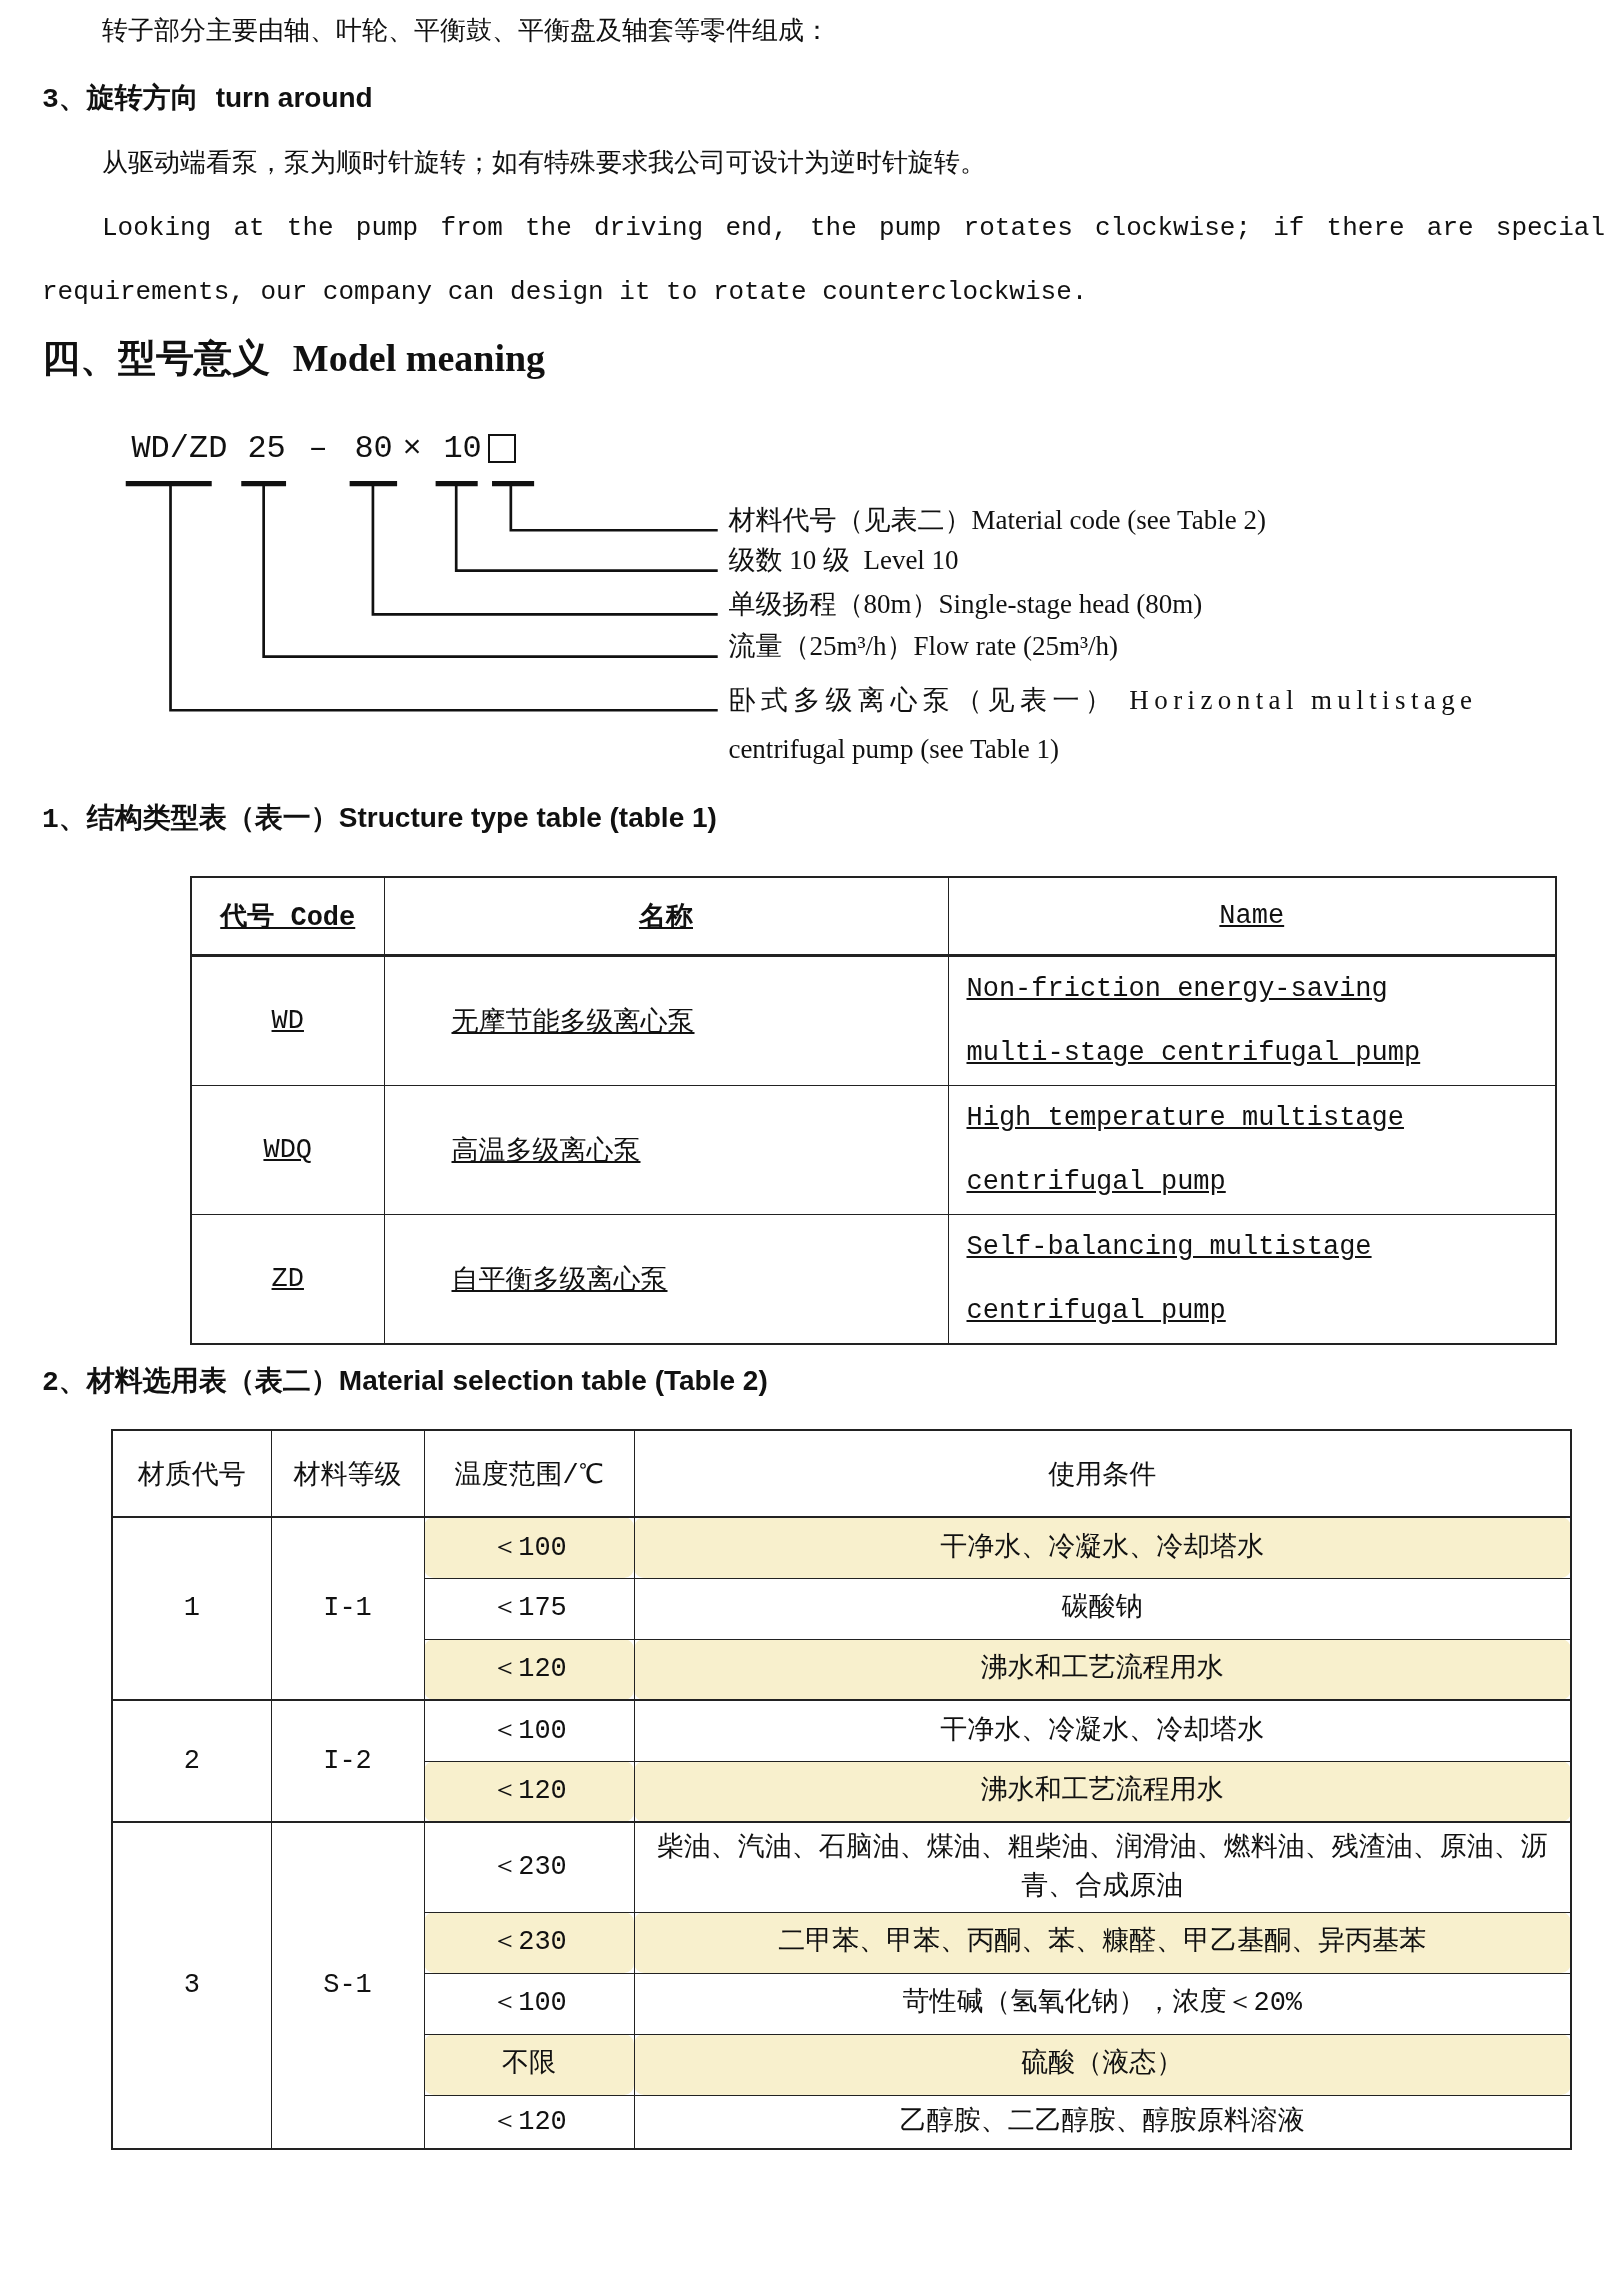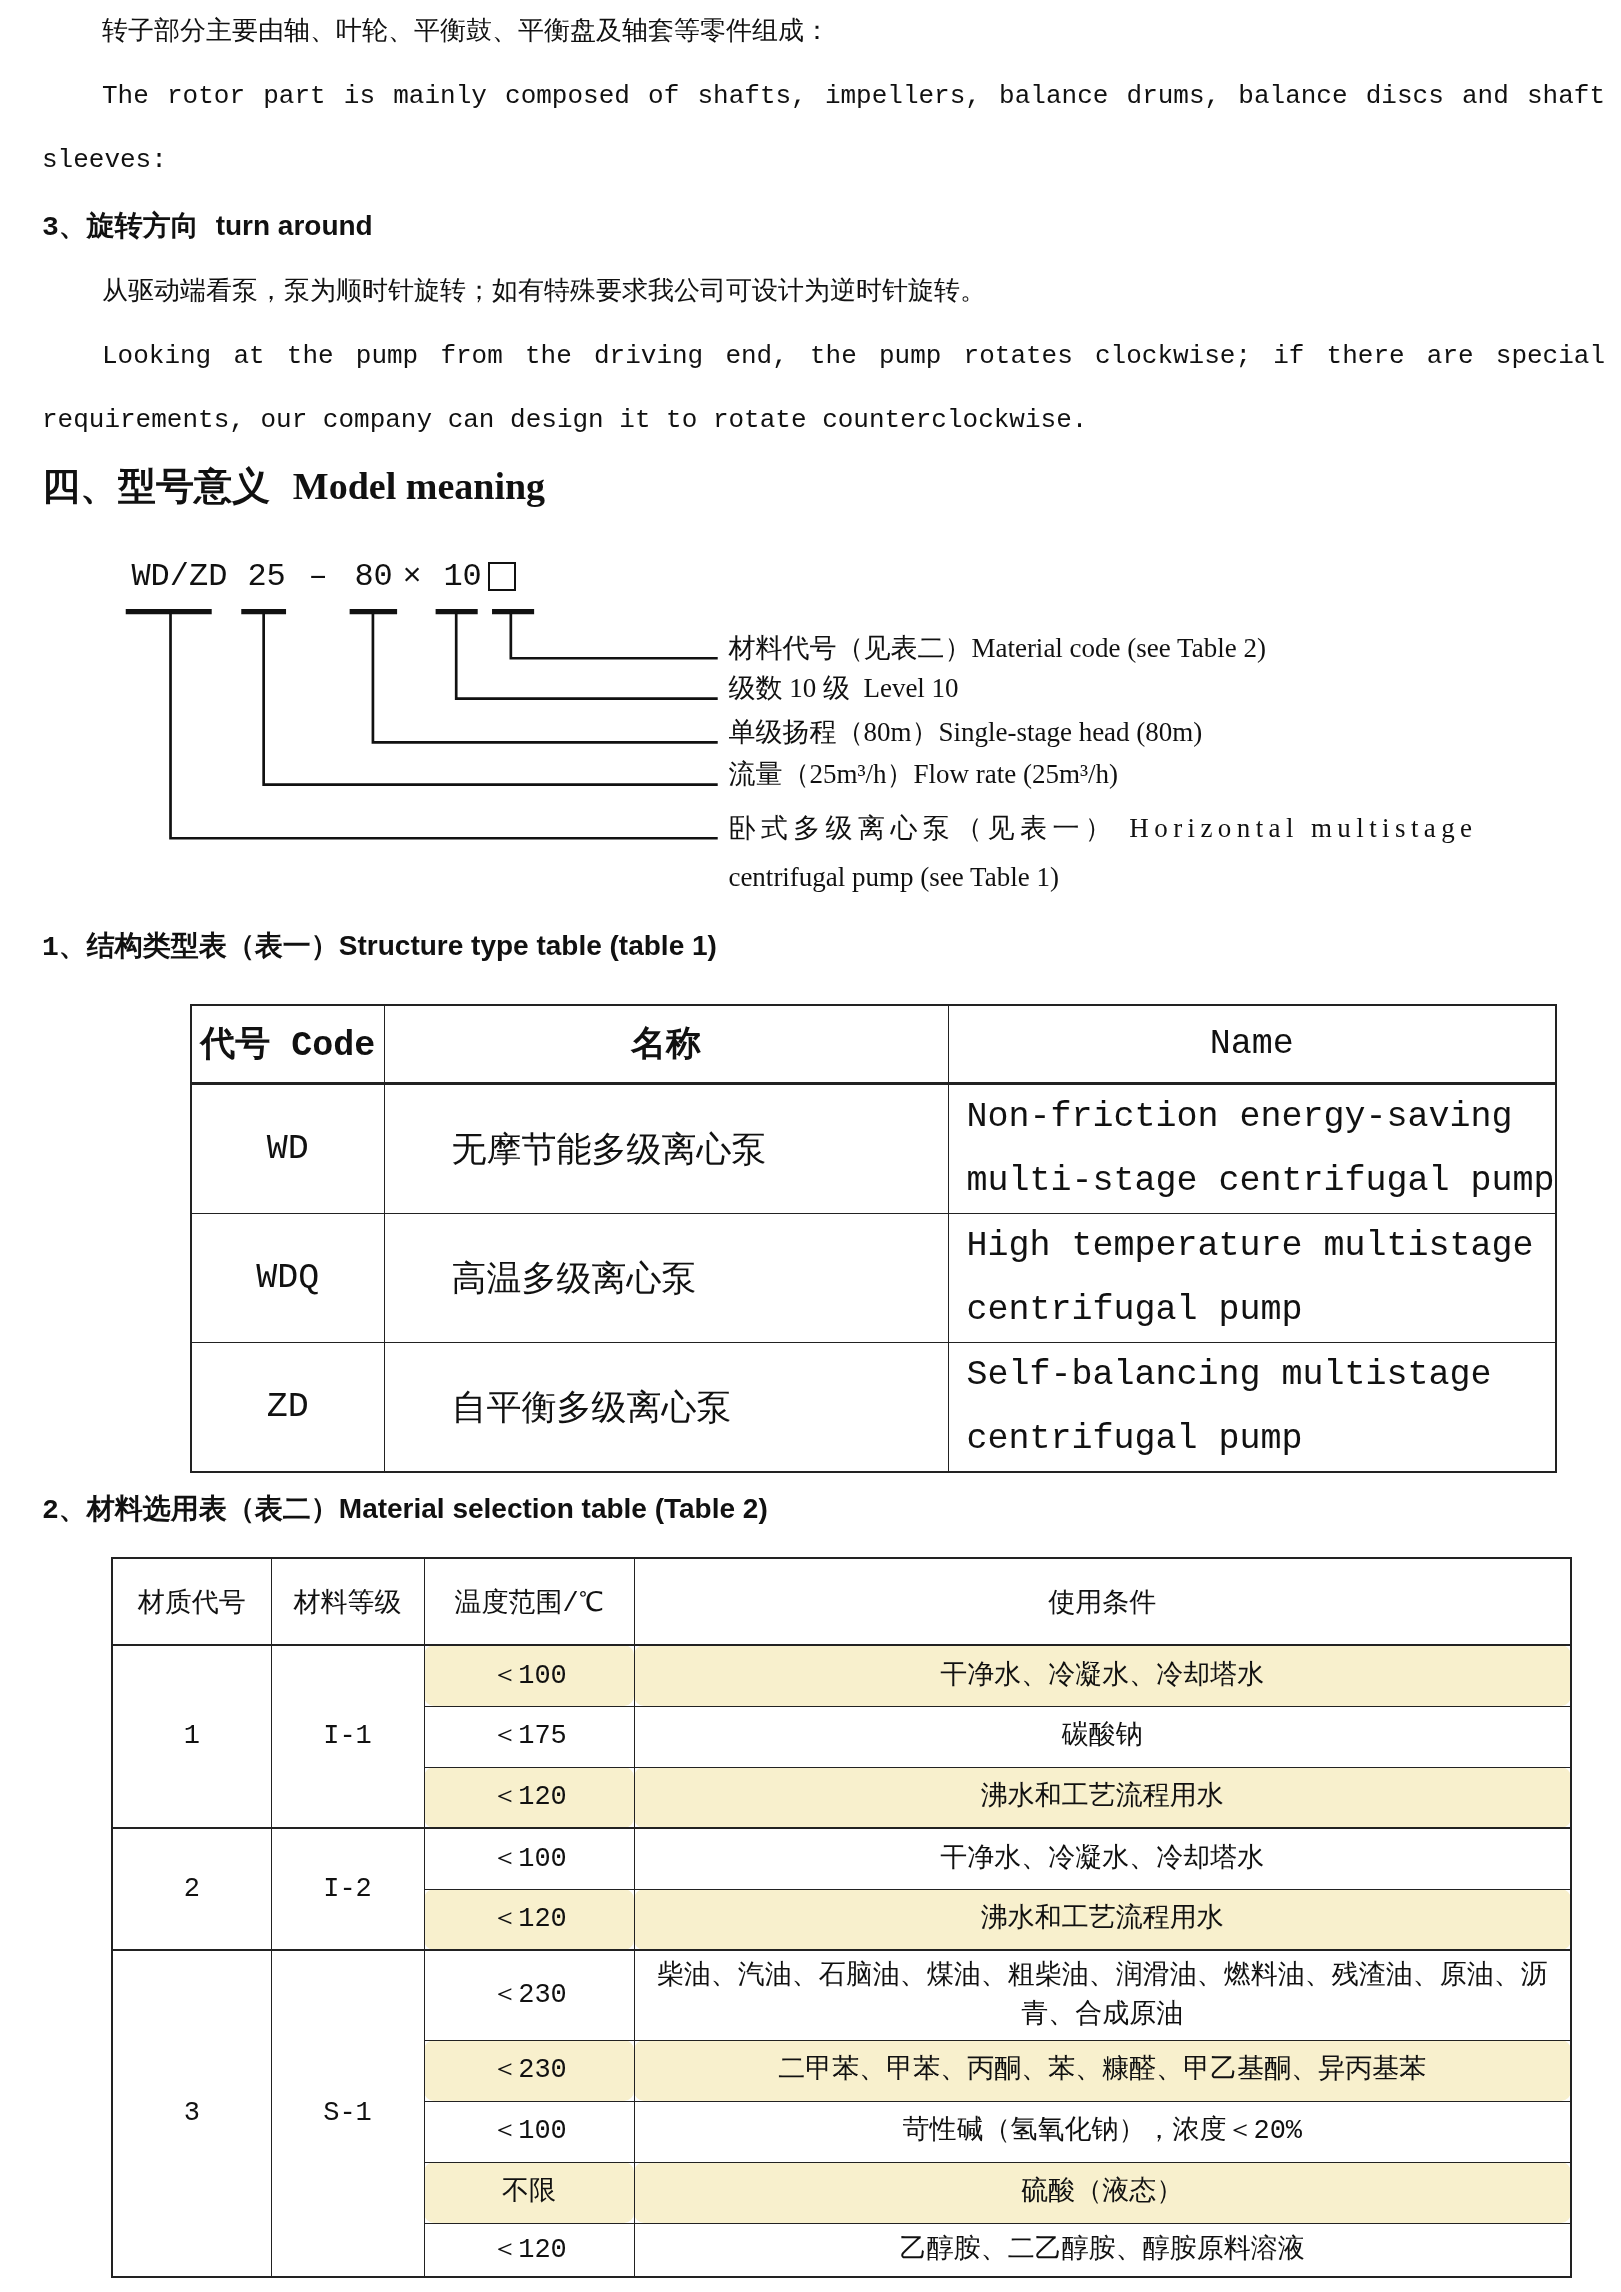--- a/index.html
+++ b/index.html
@@ -34,21 +34,21 @@
     position:absolute; left:716px; height:39px; line-height:39px; font-size:27px;
     font-family:Liberation Serif, serif; white-space:pre;
   }
   .dlabel.spaced { letter-spacing:5.4px; }
 
   
   table { border-collapse:collapse; table-layout:fixed; }
   td,th { border:1.8px solid #222; font-weight:normal; }
 
   
-  .t1 { margin-left:148px; width:1366px; border:2.7px solid #222; font-size:35px; }
+  .t1 { margin-left:148px; width:1366px; border:2.7px solid #222; font-size:27px;text-decoration:underline; }
   .t1 th { height:79px; text-align:center; border-bottom:3.6px solid #222; }
   .t1 .bold { font-weight:bold; }
   .t1 td { height:124px; }
   .t1 .c-code { text-align:center; }
   .t1 .c-zh { text-align:left; padding-left:67px; }
   .t1 .c-en { text-align:left; padding-left:18px; white-space:pre-line; line-height:64px; }
 
   
   .t2 { margin-top:21.5px; margin-left:69px; width:1460px; border:2.7px solid #222; font-size:27px; }
   .t2 th { height:87px; text-align:center; border-bottom:2.7px solid #222; }
@@ -59,21 +59,20 @@
   .t2 tr.group-start td { border-top:2.7px solid #222; }
 </style>
 </head>
 <body>
 
 <div class="page">
   <div class="content">
 
     <p class="para indent">转子部分主要由轴、叶轮、平衡鼓、平衡盘及轴套等零件组成：</p>
 
-    <p class="para indent">The rotor part is mainly composed of shafts, impellers, balance drums, balance discs and shaft sleeves:</p>
 
     <h3 class="h-small"><span>3、旋转方向</span> <span class="en">turn around</span></h3>
 
     <p class="para indent">从驱动端看泵，泵为顺时针旋转；如有特殊要求我公司可设计为逆时针旋转。</p>
 
     <p class="para indent">Looking at the pump from the driving end, the pump rotates clockwise; if there are special requirements, our company can design it to rotate counterclockwise.</p>
 
     <h2 class="h-big"><span>四、型号意义</span> <span class="en">Model meaning</span></h2>
 
     <div class="diagram">

